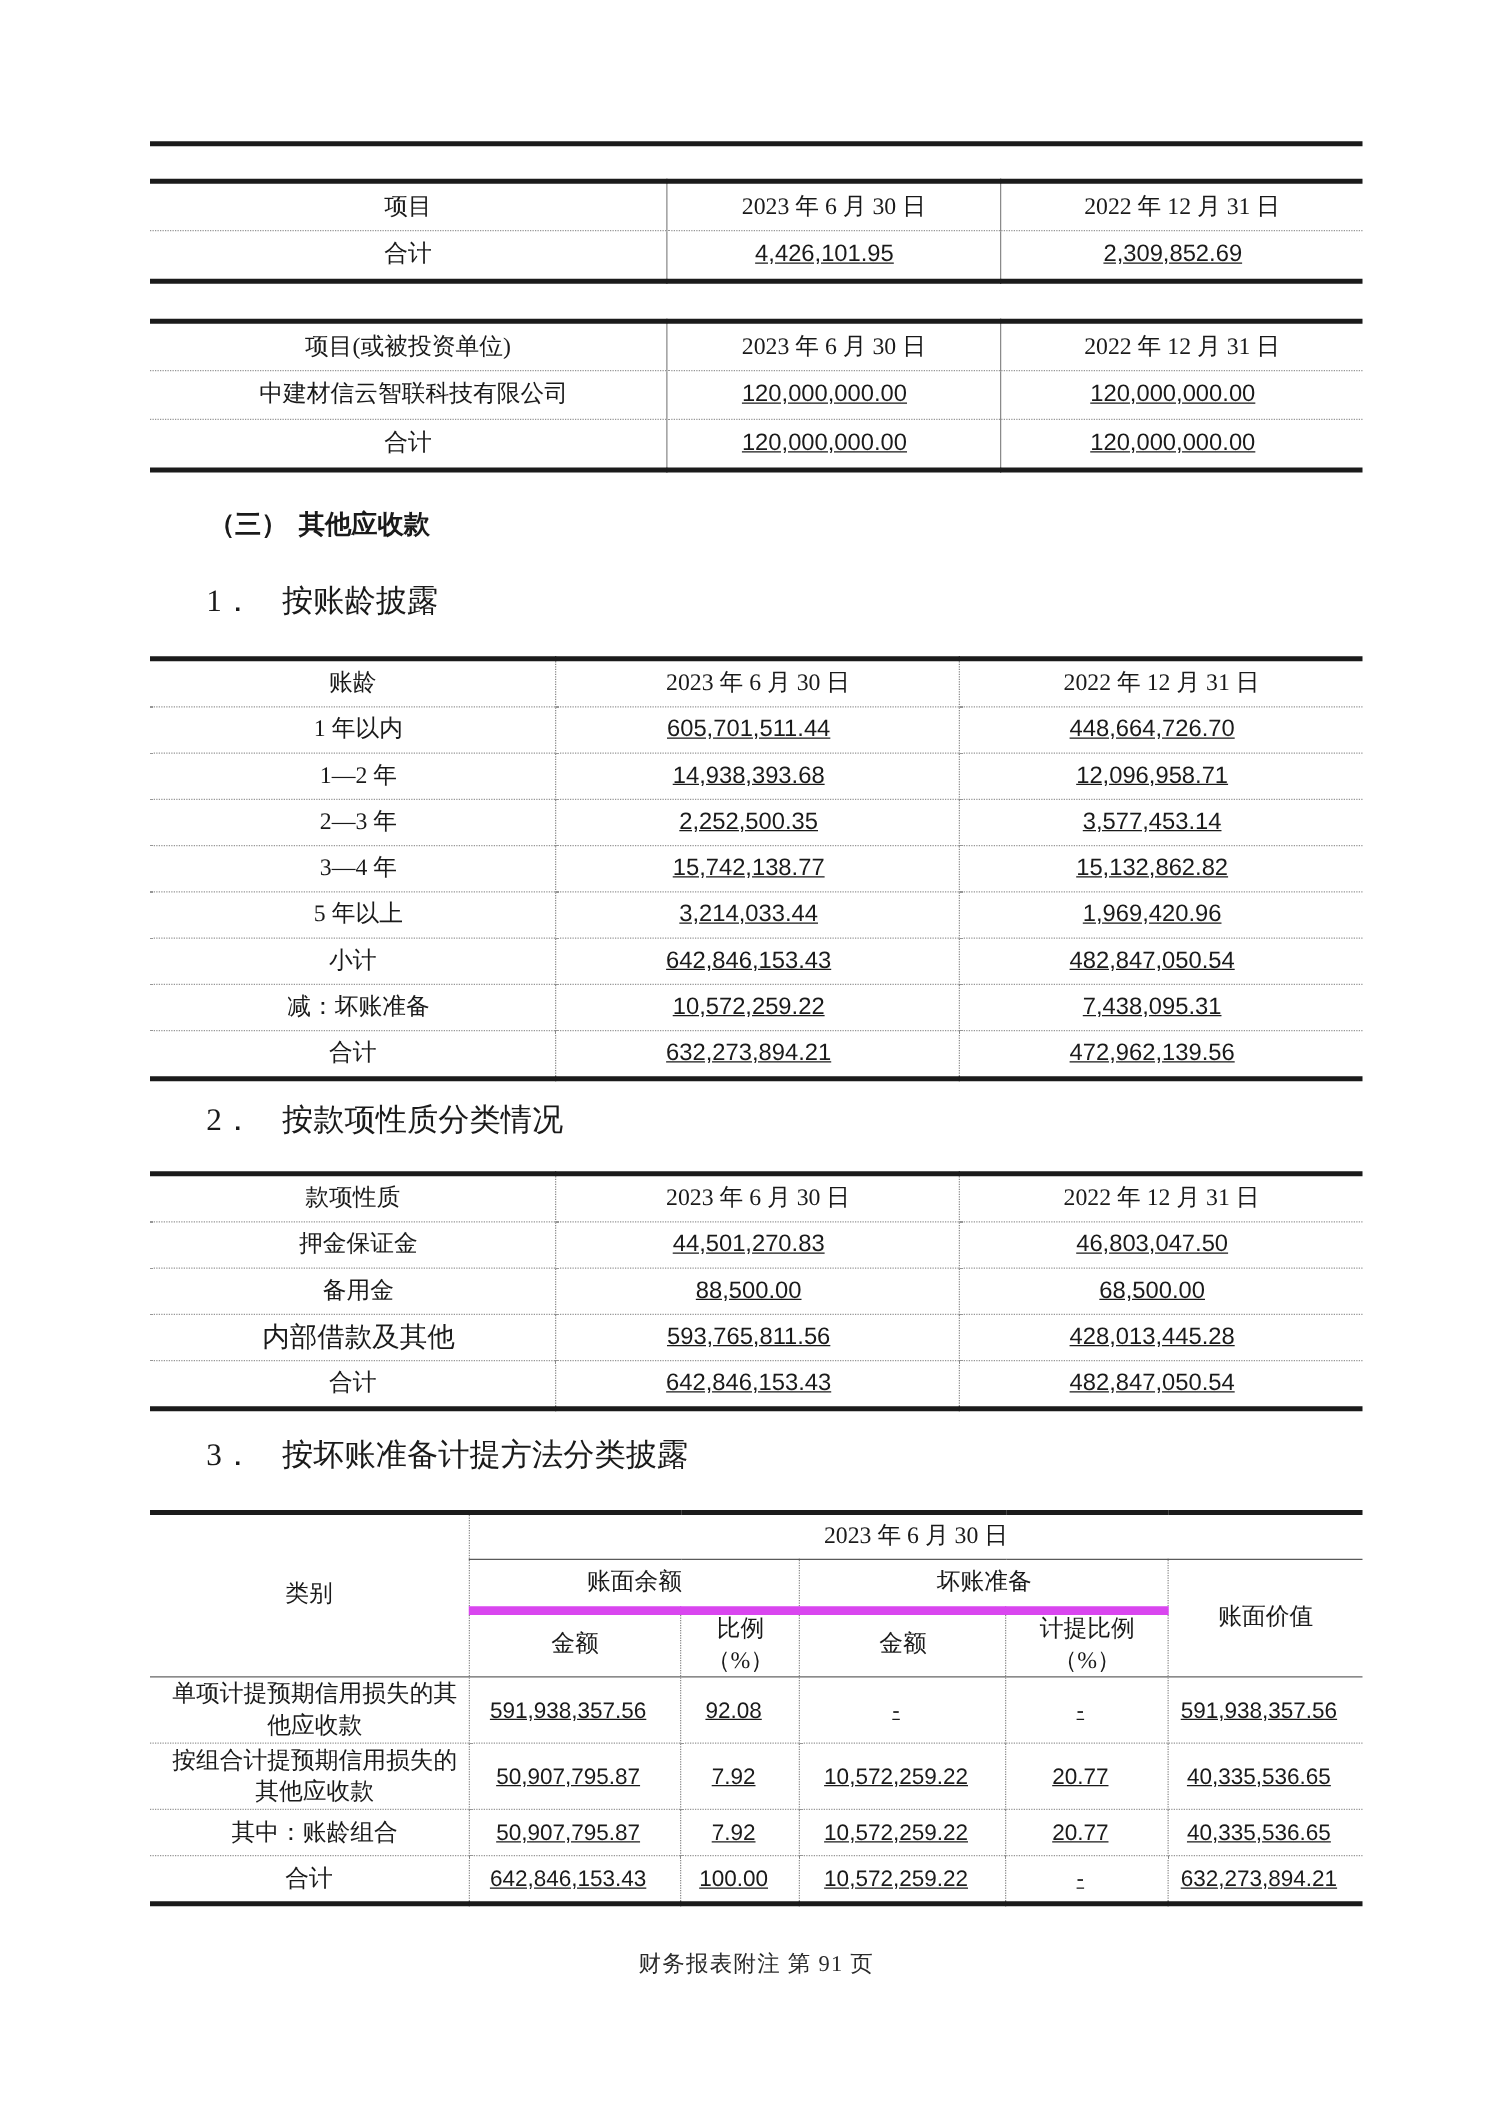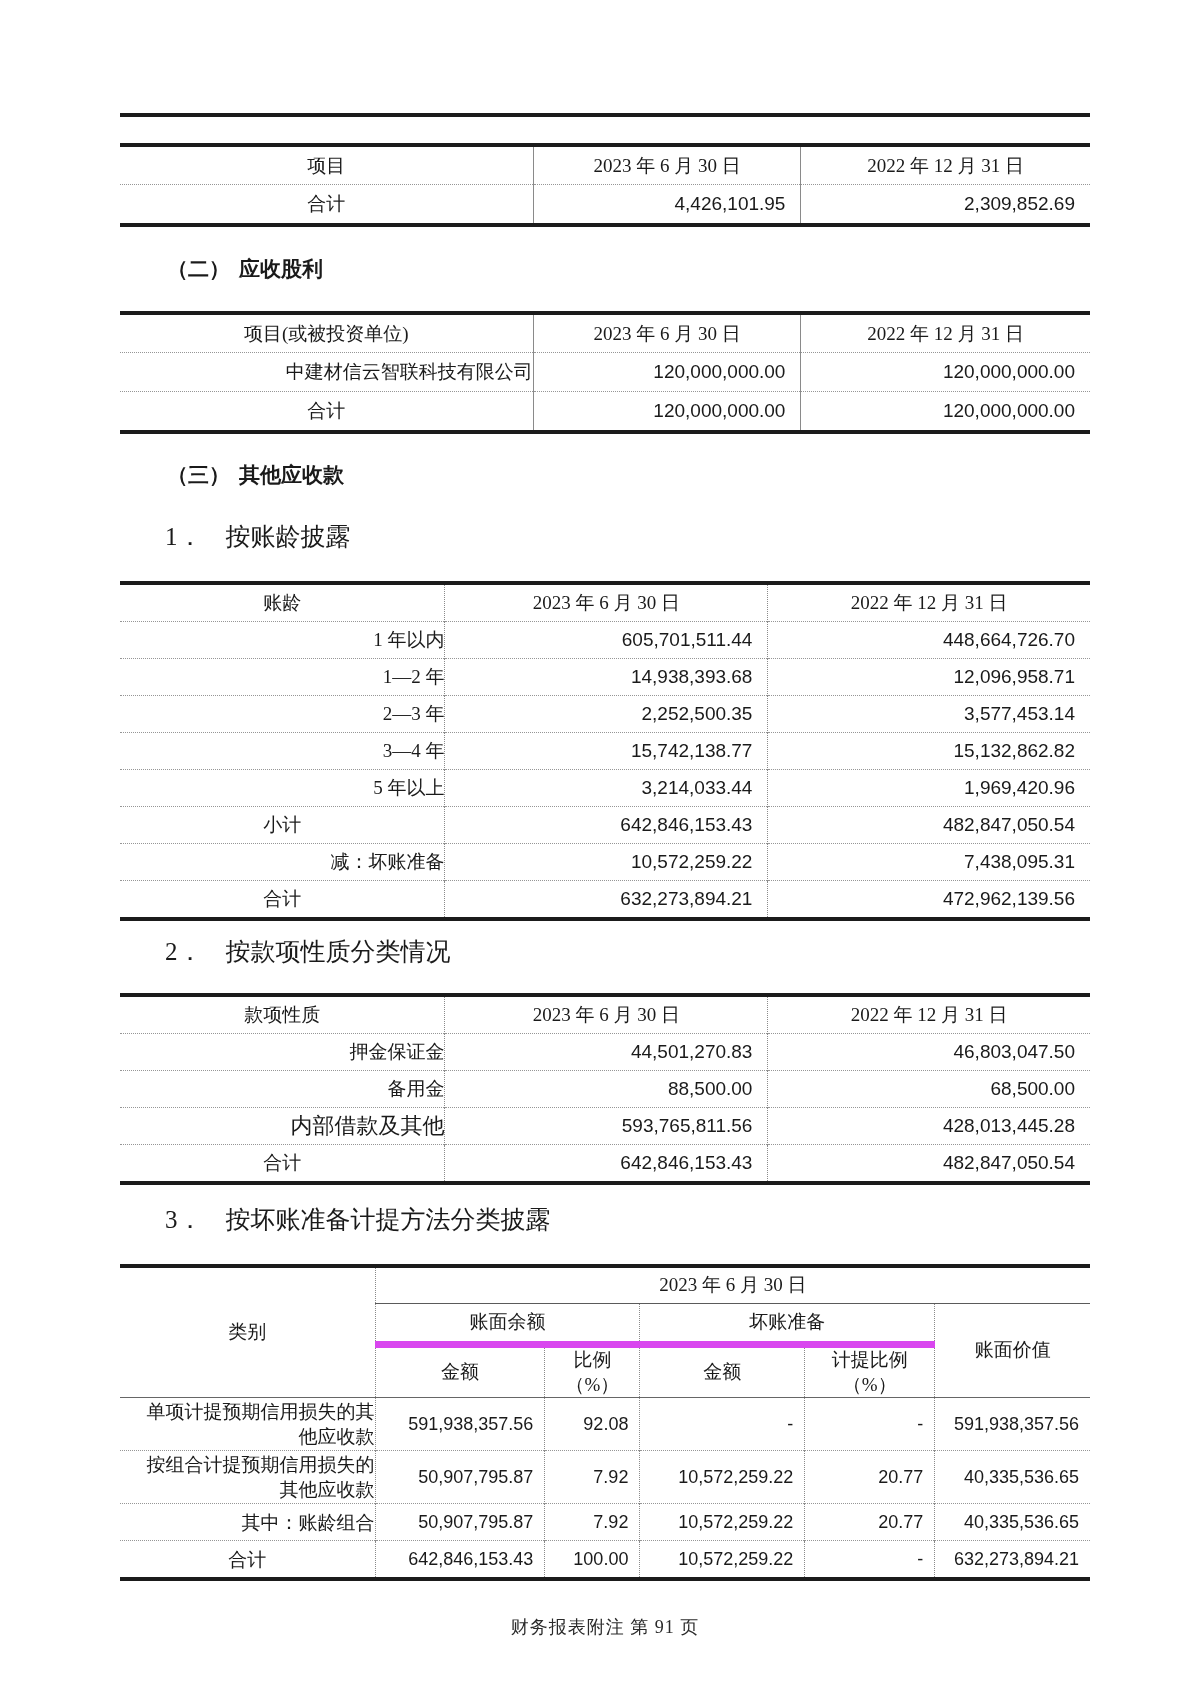--- a/index.html
+++ b/index.html
@@ -14,23 +14,23 @@
   
   table.tbl{
     width:100%;border-collapse:collapse;table-layout:fixed;
     border-top:4px solid #1b1b1b;border-bottom:4px solid #1b1b1b;
     font-size:19px;
   }
   table.tbl th,table.tbl td{
     padding:0;vertical-align:middle;font-weight:normal;line-height:1.25;
   }
   table.tbl thead th{text-align:center;}
-  .num{text-align:right;padding-right:15px !important;
-       font-family:"Liberation Sans","DejaVu Sans",sans-serif;}
-  .lab{text-align:right;padding-left:9px !important;}
+  .num{text-align:center;padding-right:15px !important;
+       font-family:"Liberation Sans","DejaVu Sans",sans-serif;text-decoration:underline;}
+  .lab{text-align:center;padding-left:9px !important;}
   .cen{text-align:center;}
   .big{font-size:22px;}
 
   
   .t3a col:nth-child(1){width:42.6%;} .t3a col:nth-child(2){width:27.6%;} .t3a col:nth-child(3){width:29.8%;}
   .t3a td + td,.t3a th + th{border-left:1px solid #8a8a8a;}
   .t3a thead th{height:37px;}
   .t3a tbody td{height:38px;border-top:1px dotted #969696;}
 
   
@@ -99,21 +99,20 @@
     </thead>
     <tbody>
       <tr>
         <td class="cen">合计</td>
         <td class="num">4,426,101.95</td>
         <td class="num">2,309,852.69</td>
       </tr>
     </tbody>
   </table>
 
-  <h2 class="h-sec mt-h2sec"><span class="hnum">（二）</span><span>应收股利</span></h2>
 
   <table class="tbl t3a mt-tblB">
     <colgroup>
         <col>
         <col>
         <col>
       </colgroup>
     <thead>
       <tr>
         <th>项目(或被投资单位)</th>

